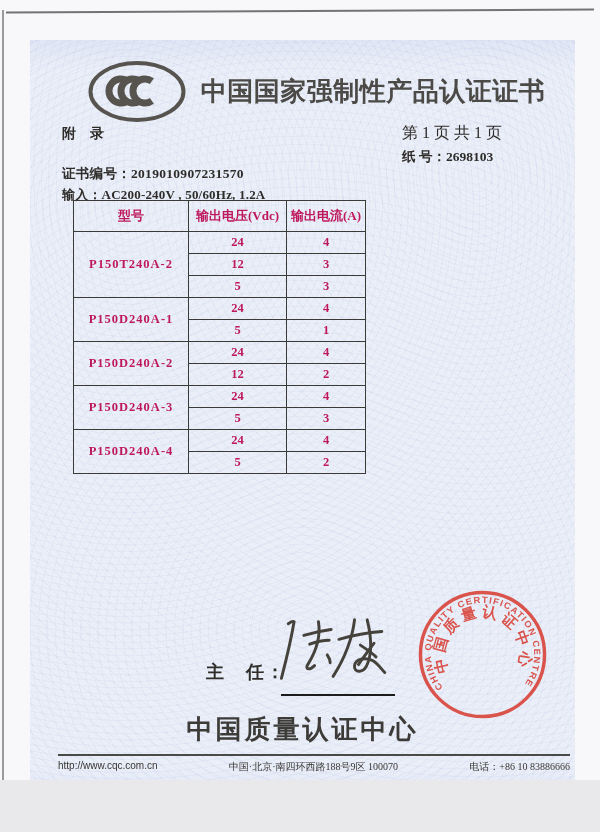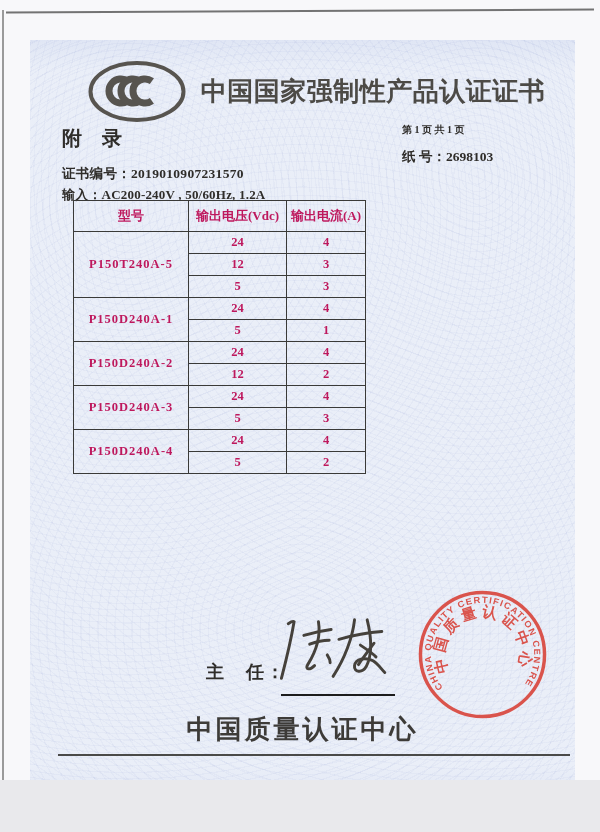--- a/index.html
+++ b/index.html
@@ -18,23 +18,23 @@
     position:absolute;left:30px;top:40px;width:545px;height:756px;
     background-color:#edf1f9;
     background-image:
       repeating-radial-gradient(circle at 18% 22%, rgba(112,128,196,0.055) 0 1.2px, rgba(0,0,0,0) 1.2px 6.5px),
       repeating-radial-gradient(circle at 82% 18%, rgba(112,128,196,0.05) 0 1.2px, rgba(0,0,0,0) 1.2px 7.5px),
       repeating-radial-gradient(circle at 50% 78%, rgba(112,128,196,0.05) 0 1.2px, rgba(0,0,0,0) 1.2px 8.5px),
       linear-gradient(180deg, rgba(176,190,228,0.22) 0%, rgba(176,190,228,0.05) 4%, rgba(176,190,228,0.05) 96%, rgba(176,190,228,0.18) 100%);
   }
   .abs{position:absolute;}
   .title{left:193px;top:74px;width:360px;text-align:center;font-size:26px;font-weight:bold;color:#4c4a46;letter-spacing:0.5px;white-space:nowrap;}
-  .appendix{left:62px;top:125px;font-size:20px;font-weight:bold;}
+  .appendix{left:62px;top:125px;font-size:14px;font-weight:bold;}
   .certno{left:62px;top:149px;font-size:13.5px;font-weight:bold;letter-spacing:0.3px;margin-top:16px;}
-  .pageinfo{left:402px;top:123px;font-size:10px;font-weight:bold;}
+  .pageinfo{left:402px;top:123px;font-size:16px;font-weight:normal;}
   .paperno{left:402px;top:148px;font-size:13.5px;font-weight:bold;text-align:center;}
   .inputline{left:62px;top:186px;font-size:13px;font-weight:bold;letter-spacing:0.2px;}
   table.spec{
     position:absolute;left:73px;top:200px;width:292px;
     border-collapse:collapse;table-layout:fixed;
     font-size:12.5px;color:#be185d;
   }
   table.spec th,table.spec td{
     border:1px solid #3a3a38;text-align:center;vertical-align:middle;padding:0;
   }
@@ -84,21 +84,21 @@
         <col class="col-v">
         <col class="col-a">
       </colgroup>
     <tbody>
         <tr>
       <th>型号</th>
       <th>输出电压(Vdc)</th>
       <th>输出电流(A)</th>
     </tr>
     <tr>
-      <td class="model" rowspan="3">P150T240A-5</td>
+      <td class="model" rowspan="3">P150T240A-2</td>
       <td>24</td>
       <td>4</td>
     </tr>
     <tr>
       <td>12</td>
       <td>3</td>
     </tr>
     <tr>
       <td>5</td>
       <td>3</td>
@@ -175,13 +175,18 @@
         <textPath href="#outerArc" startOffset="0" textLength="232" lengthAdjust="spacingAndGlyphs">CHINA QUALITY CERTIFICATION CENTRE</textPath>
       </text>
       <text style="font-size:15px;font-weight:bold;fill:#d9473e;letter-spacing:3.5px;">
         <textPath href="#innerArc" startOffset="2" textLength="152" lengthAdjust="spacing">中国质量认证中心</textPath>
       </text>
     </svg>
   </div>
 
   <div class="abs org-line">中国质量认证中心</div>
   <div class="abs footer-rule"></div>
+  <div class="abs footer-row">
+    <span>http://www.cqc.com.cn</span>
+    <span class="mid">中国·北京·南四环西路188号9区  100070</span>
+    <span class="mid">电话：+86 10 83886666</span>
+  </div>
 </div>
 
 </body></html>

